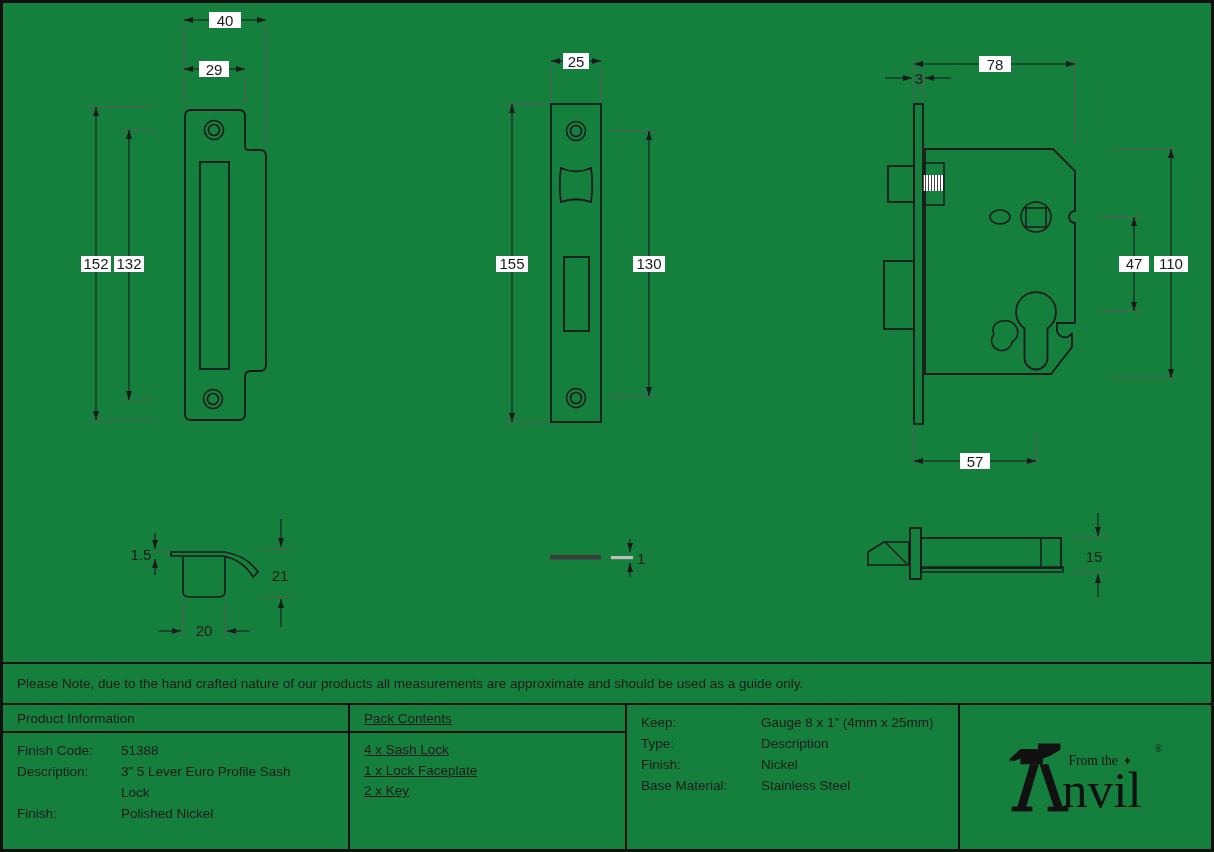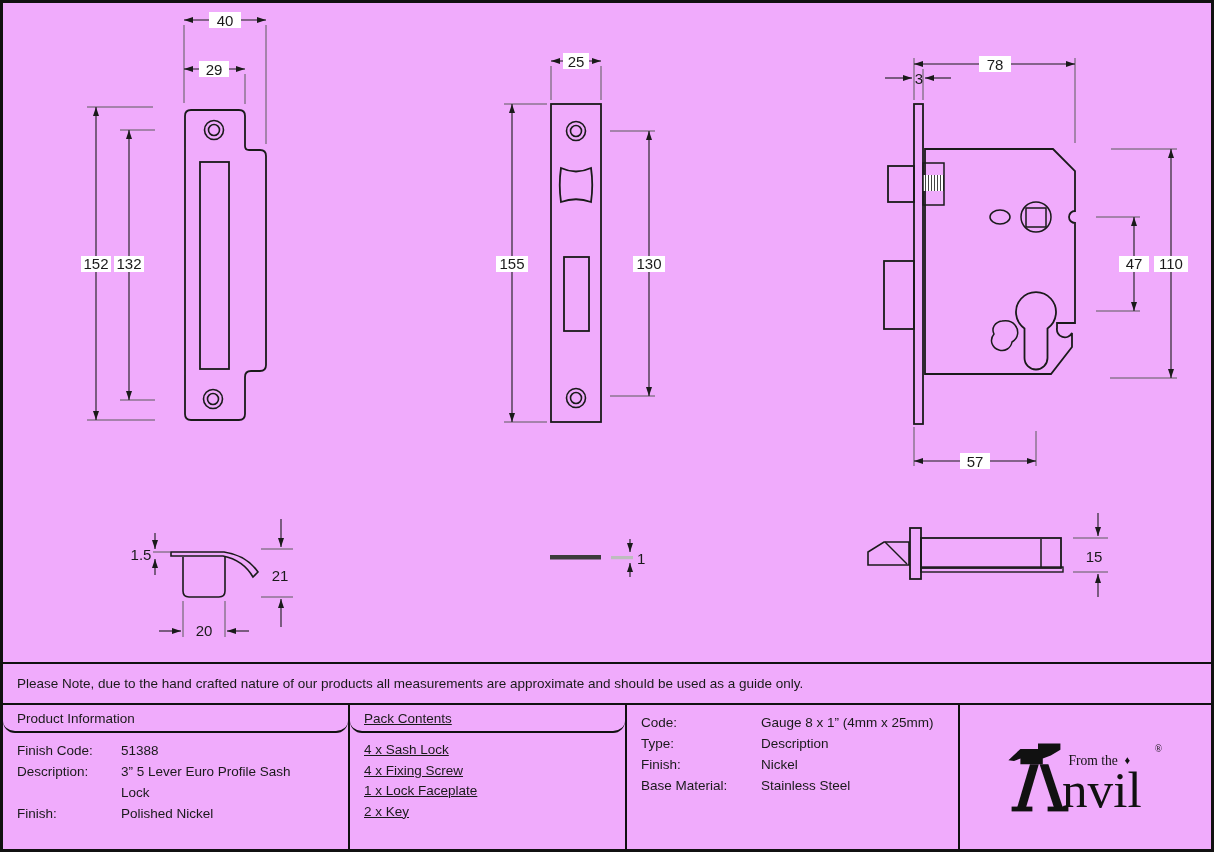--- a/index.html
+++ b/index.html
@@ -1,39 +1,38 @@
 <!DOCTYPE html>
 <html><head>
 <meta charset="utf-8">
 <style>
   html,body{margin:0;padding:0;background:#e8e8e8;}
   .page{
     position:relative;width:1214px;height:852px;margin:0 auto;
-    background:#f0abfc;border:3px solid #111;box-sizing:border-box;
+    background:#15803d;border:3px solid #111;box-sizing:border-box;
     font-family:"Liberation Sans", sans-serif;color:#1a1a1a;overflow:hidden;
   }
   .drawings{position:absolute;left:0;top:0;}
   .dim-text{font-family:"Liberation Sans",sans-serif;font-size:15px;fill:#1a1a1a;}
   .note-bar{
     position:absolute;left:0;top:659px;width:100%;height:43px;box-sizing:border-box;
     border-top:2px solid #111;border-bottom:2px solid #111;
     display:flex;align-items:center;padding-left:14px;font-size:13.5px;
   }
   .info-table{
     position:absolute;left:0;top:702px;right:0;bottom:0;display:flex;font-size:13.5px;
   }
   .col{box-sizing:border-box;border-right:2px solid #111;display:flex;flex-direction:column;}
   .col.c1{width:347px;}
   .col.c2{width:277px;text-decoration:underline;}
   .col.c3{width:333px;}
   .col.c4{border-right:none;flex:1;align-items:center;justify-content:center;}
   .col-header{
     height:28px;box-sizing:border-box;border-bottom:2px solid #111;
     padding:6px 0 0 14px;
-    border-radius:12px;
   }
   .col-body{padding:7px 10px 0 14px;line-height:21px;}
   .kv{display:grid;grid-template-columns:104px 180px;}
   .kv.wide{grid-template-columns:120px 1fr;}
   .plist div{line-height:20.5px;}
   .logo-wrap{display:flex;align-items:center;justify-content:center;width:100%;height:100%;}
 </style>
 </head>
 <body>
 
@@ -242,30 +241,29 @@
           <span>Finish:</span>
           <span>Polished Nickel</span>
         </div>
       </div>
     </div>
 
     <div class="col c2">
       <div class="col-header">Pack Contents</div>
       <div class="col-body plist">
         <div>4 x Sash Lock</div>
-        <div>4 x Fixing Screw</div>
         <div>1 x Lock Faceplate</div>
         <div>2 x Key</div>
       </div>
     </div>
 
     <div class="col c3">
       <div class="col-body">
         <div class="kv wide">
-          <span>Code:</span>
+          <span>Keep:</span>
           <span>Gauge 8 x 1” (4mm x 25mm)</span>
         </div>
         <div class="kv wide">
           <span>Type:</span>
           <span>Description</span>
         </div>
         <div class="kv wide">
           <span>Finish:</span>
           <span>Nickel</span>
         </div>

